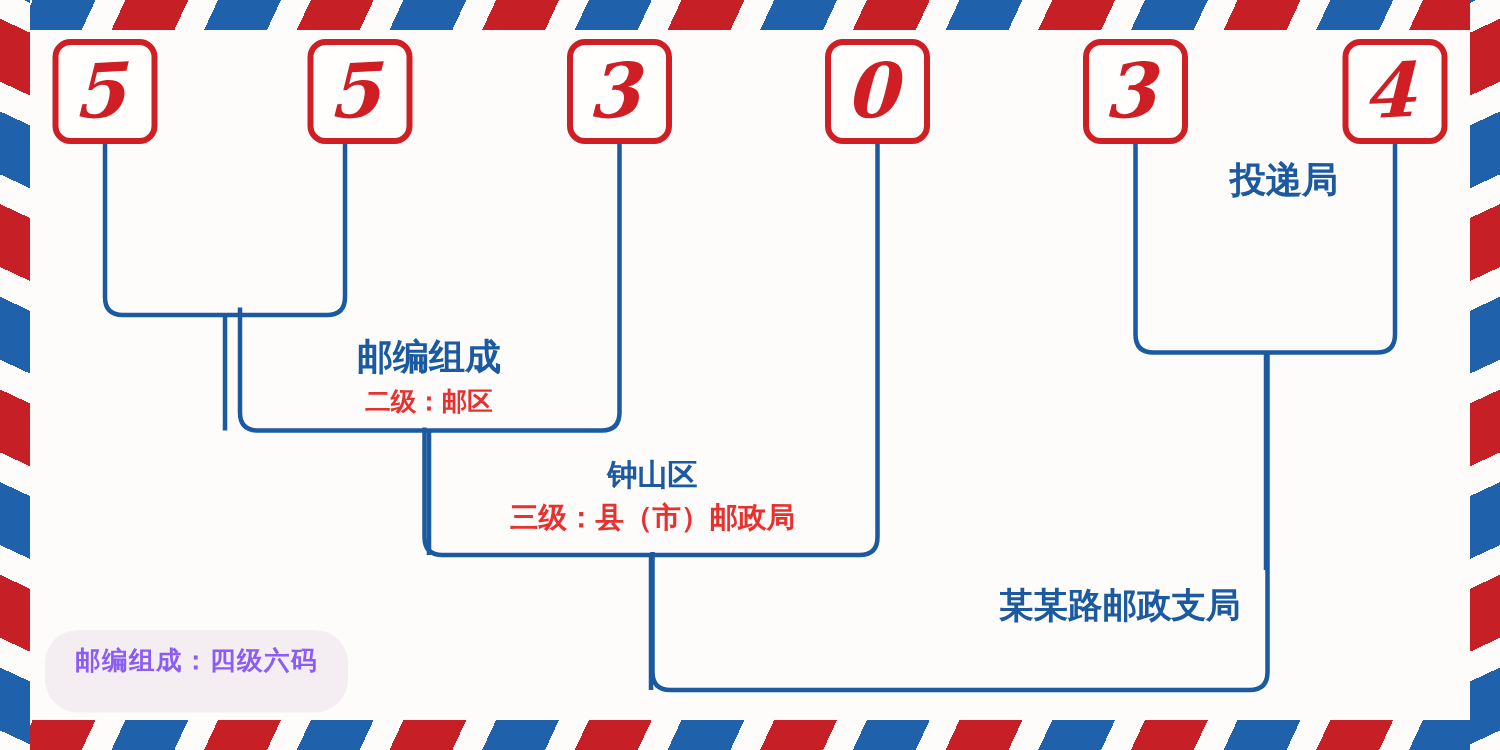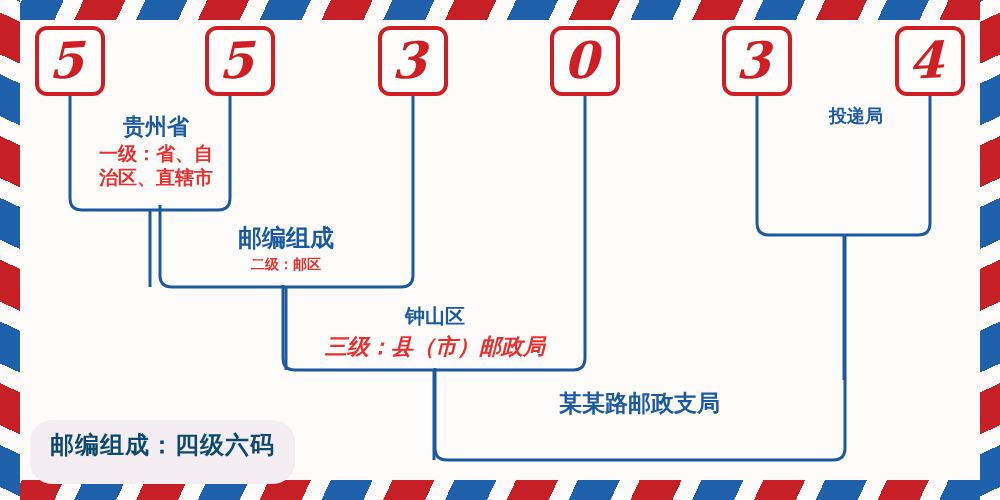--- a/index.html
+++ b/index.html
@@ -92,42 +92,42 @@
   }
 
   
   #grp1{left:76px;top:112px;width:160px;}
   #grp1 .label-title{font-size:22px;}
   #grp1 .label-sub{font-size:19px;line-height:1.25;white-space:normal;}
 
   
   #grp2{left:186px;top:222px;width:200px;}
   #grp2 .label-title{font-size:24px;}
-  #grp2 .label-sub{font-size:14px;margin-top:2px;}
+  #grp2 .label-sub{font-size:17px;margin-top:2px;}
 
   
   #grp3{left:290px;top:303px;width:290px;}
   #grp3 .label-title{font-size:20px;}
-  #grp3 .label-sub{font-size:22px;margin-top:2px;font-style:italic;}
-
-  
-  #grp4{left:452px;top:388px;width:375px;}
+  #grp3 .label-sub{font-size:19px;margin-top:2px;}
+
+  
+  #grp4{left:452px;top:388px;width:375px;text-align:right;}
   #grp4 .label-title{font-size:23px;}
   #grp4 .label-sub{font-size:20px;margin-top:3px;}
 
   
   #grp5{left:757px;top:104px;width:174px;}
-  #grp5 .label-title{font-size:18px;padding-left:24px;}
+  #grp5 .label-title{font-size:24px;padding-left:24px;}
 
   
   #badge{
     position:absolute;left:30px;top:420px;
     padding:9px 20px 23px 20px;
     background:#f4eef2;border-radius:22px;
-    color:#0c4a6e;font-weight:700;font-size:24px;
+    color:#8b5cf6;font-weight:700;font-size:17px;
     font-family:"Liberation Serif","DejaVu Serif",serif;
     letter-spacing:1px;white-space:nowrap;
   }
 </style>
 </head>
 <body>
 
 <div id="stage">
 
   <div class="border-band band-top">
@@ -174,25 +174,20 @@
   <div class="digit-box" style="left:550px;top:26px;">
     <span class="digit-glyph">0</span>
   </div>
   <div class="digit-box" style="left:722px;top:26px;">
     <span class="digit-glyph">3</span>
   </div>
   <div class="digit-box" style="left:895px;top:26px;">
     <span class="digit-glyph">4</span>
   </div>
 
-  <div class="label-group" id="grp1">
-    <div class="label-title">贵州省</div>
-    <div class="label-sub">一级：省、自</div>
-    <div class="label-sub">治区、直辖市</div>
-  </div>
 
   <div class="label-group" id="grp2">
     <div class="label-title">邮编组成</div>
     <div class="label-sub">二级：邮区</div>
   </div>
 
   <div class="label-group" id="grp3">
     <div class="label-title">钟山区</div>
     <div class="label-sub">三级：县（市）邮政局</div>
   </div>

